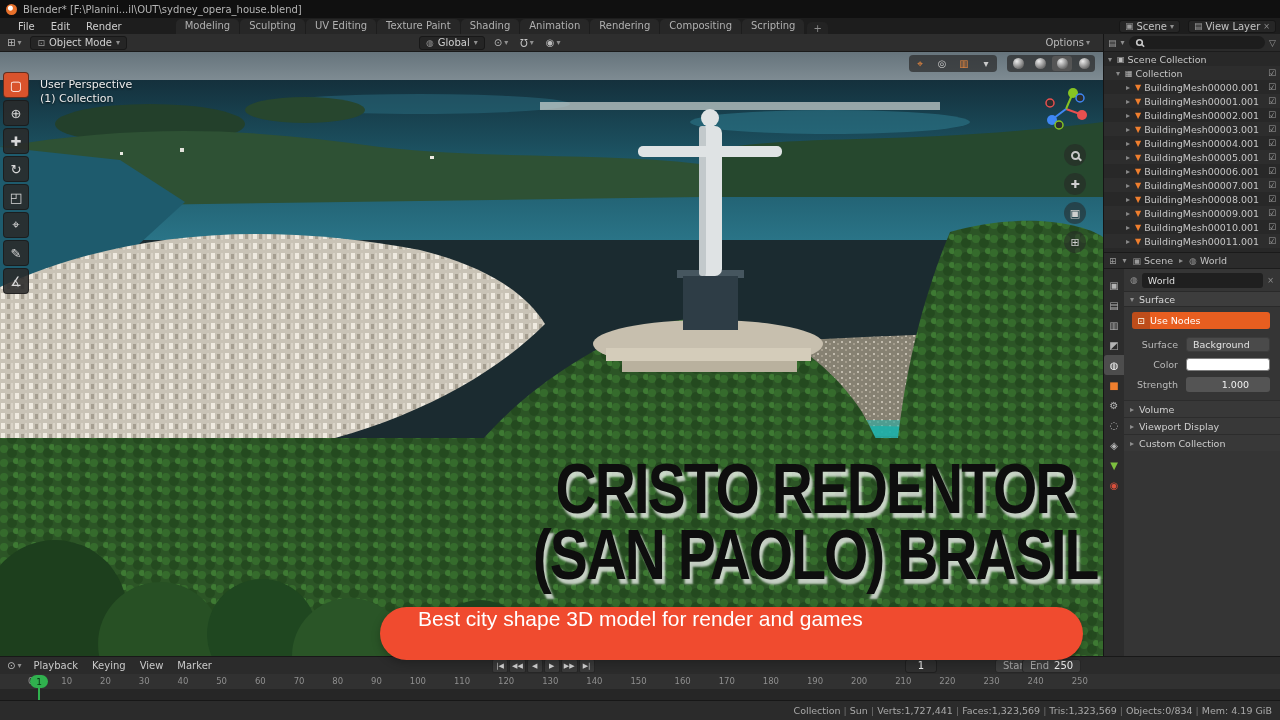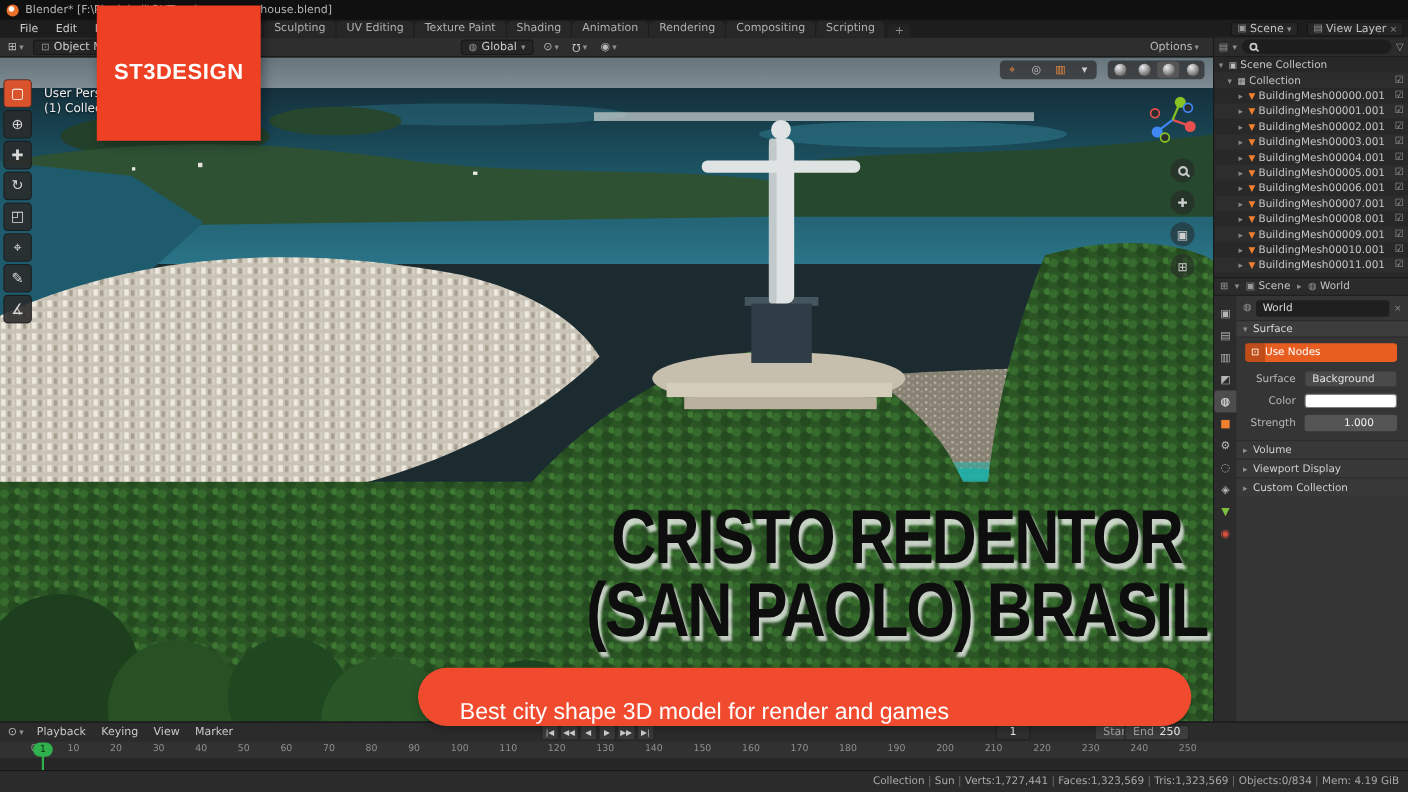--- a/index.html
+++ b/index.html
@@ -126,21 +126,21 @@
 
   
   .logo { position:absolute; left:88px; top:5px; width:149px; height:123px; background:#ee4123; z-index:20;
     display:flex; align-items:center; justify-content:center; color:#fff; font-family:"Liberation Sans",sans-serif;
     font-weight:bold; font-size:20px; letter-spacing:.5px; box-shadow:3px 4px 10px rgba(0,0,0,.35); }
   .bigtitle { position:absolute; left:505px; top:456px; width:620px; text-align:center; z-index:18;
     font-family:"Liberation Sans",sans-serif; font-weight:bold; font-size:57px; line-height:54px; letter-spacing:-2px;
     color:#0e0e0e; transform:scaleY(1.22); transform-origin:top center;
     text-shadow:3px 4px 2px rgba(250,250,250,.75); white-space:nowrap; }
   .banner { position:absolute; left:380px; top:607px; width:703px; height:53px; background:#f04b2f; border-radius:27px;
-    z-index:19; display:flex; align-items:flex-end; padding-left:38px; color:#fff;
+    z-index:19; display:flex; align-items:flex-start; padding-left:38px; color:#fff;
     font-family:"Liberation Sans",sans-serif; font-size:21px; box-shadow:0 3px 8px rgba(0,0,0,.25); }
 </style>
 </head>
 <body>
 
 <div id="app">
 
   <div class="titlebar">
     <span class="blogo"></span>
     <span>Blender* [F:\Planini...il\OUT\sydney_opera_house.blend]</span>
@@ -699,23 +699,20 @@
     <span class="stat">Collection</span>
         <span class="stat">Sun</span>
         <span class="stat">Verts:1,727,441</span>
         <span class="stat">Faces:1,323,569</span>
         <span class="stat">Tris:1,323,569</span>
         <span class="stat">Objects:0/834</span>
         <span class="stat">Mem: 4.19 GiB</span>
       </span>
   </div>
 
-  <div class="logo">
-    <span>ST3DESIGN</span>
-  </div>
   <div class="bigtitle">
     <div>CRISTO REDENTOR</div>
     <div>(SAN PAOLO) BRASIL</div>
   </div>
   <div class="banner">
     <span>Best city shape 3D model for render and games</span>
   </div>
 
 </div>
 

